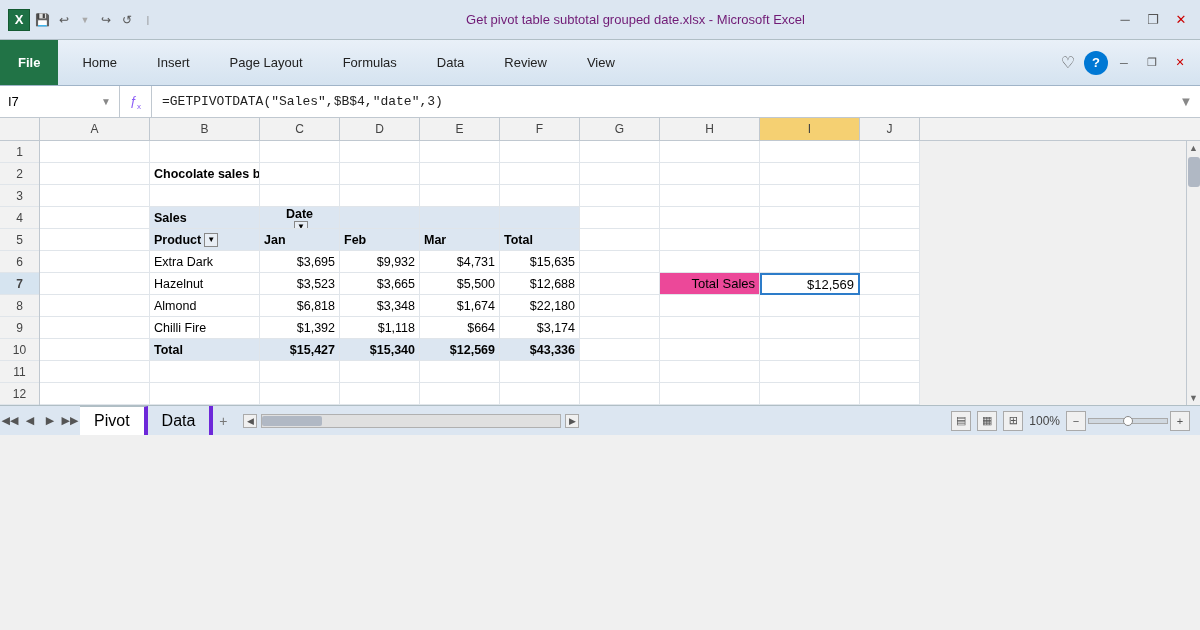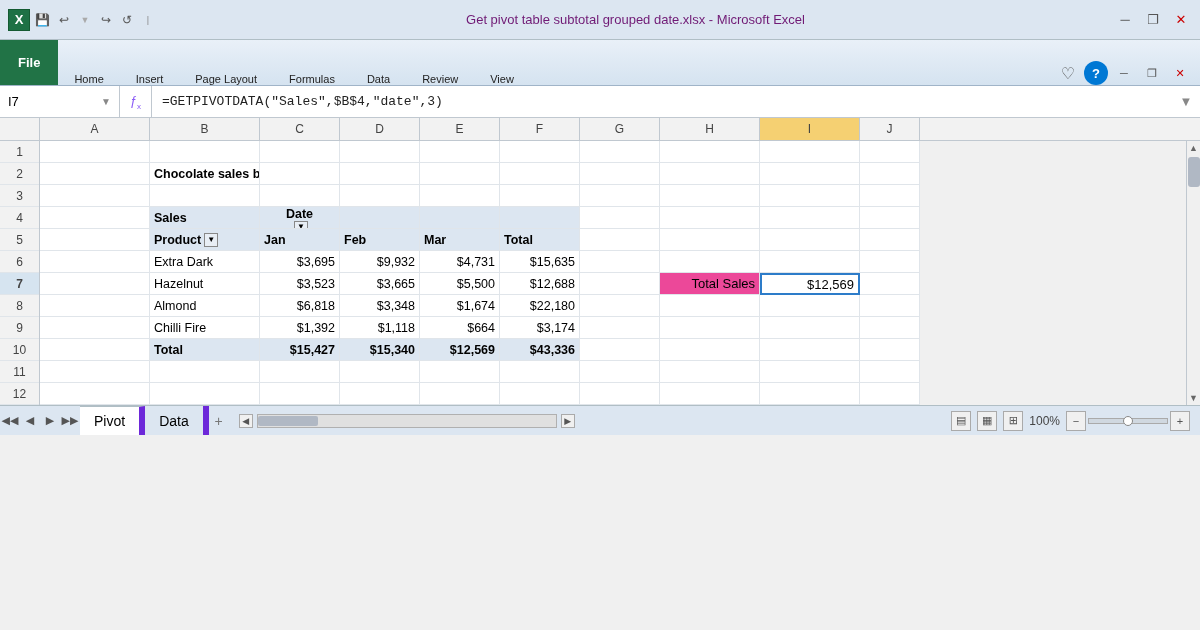--- a/index.html
+++ b/index.html
@@ -57,44 +57,45 @@
       display: flex; align-items: center; justify-content: center;
       font-size: 12px; cursor: pointer; color: #555;
     }
 
     
     .ribbon {
       height: 46px;
       background: linear-gradient(to bottom, #e9f0f8, #d5e3f0);
       border-bottom: 1px solid #a0b4c8;
       display: flex;
-      align-items: flex-end;
+      align-items: center;
     }
     .file-btn {
       background: #217346;
       color: white;
       border: none;
       padding: 0 18px;
       font-size: 13px;
       font-weight: bold;
       cursor: pointer;
       height: 100%;
     }
     .ribbon-tabs {
       display: flex; align-items: center;
     }
     .ribbon-tab {
       padding: 0 16px;
       height: 100%;
       display: flex; align-items: center;
-      font-size: 11px;
+      font-size: 13px;
       color: #222;
       cursor: pointer;
       border: none;
       background: transparent;
+      margin-left: 8px;
     }
     .ribbon-right {
       margin-left: auto;
       display: flex; align-items: center; gap: 4px; padding-right: 8px;
     }
     .ribbon-icon-btn {
       width: 24px; height: 24px;
       border-radius: 50%;
       display: flex; align-items: center; justify-content: center;
       font-size: 14px; cursor: pointer; color: #555;
@@ -261,23 +262,23 @@
     }
     .sheet-nav {
       width: 20px; height: 100%;
       display: flex; align-items: center; justify-content: center;
       font-size: 11px; color: #555; cursor: pointer;
     }
     .sheet-tab {
       padding: 0 14px;
       height: 100%;
       display: flex; align-items: center;
-      font-size: 14px;
+      font-size: 16px;
       cursor: pointer;
-      border-right: 6px solid #6d28d9;
+      border-right: 4px solid #6d28d9;
     }
     .sheet-tab.active {
       background: white;
       border-top: 1px solid #b0bec5;
     }
     .sheet-add {
       width: 20px; height: 20px;
       display: flex; align-items: center; justify-content: center;
       font-size: 14px; color: #777; cursor: pointer;
     }

